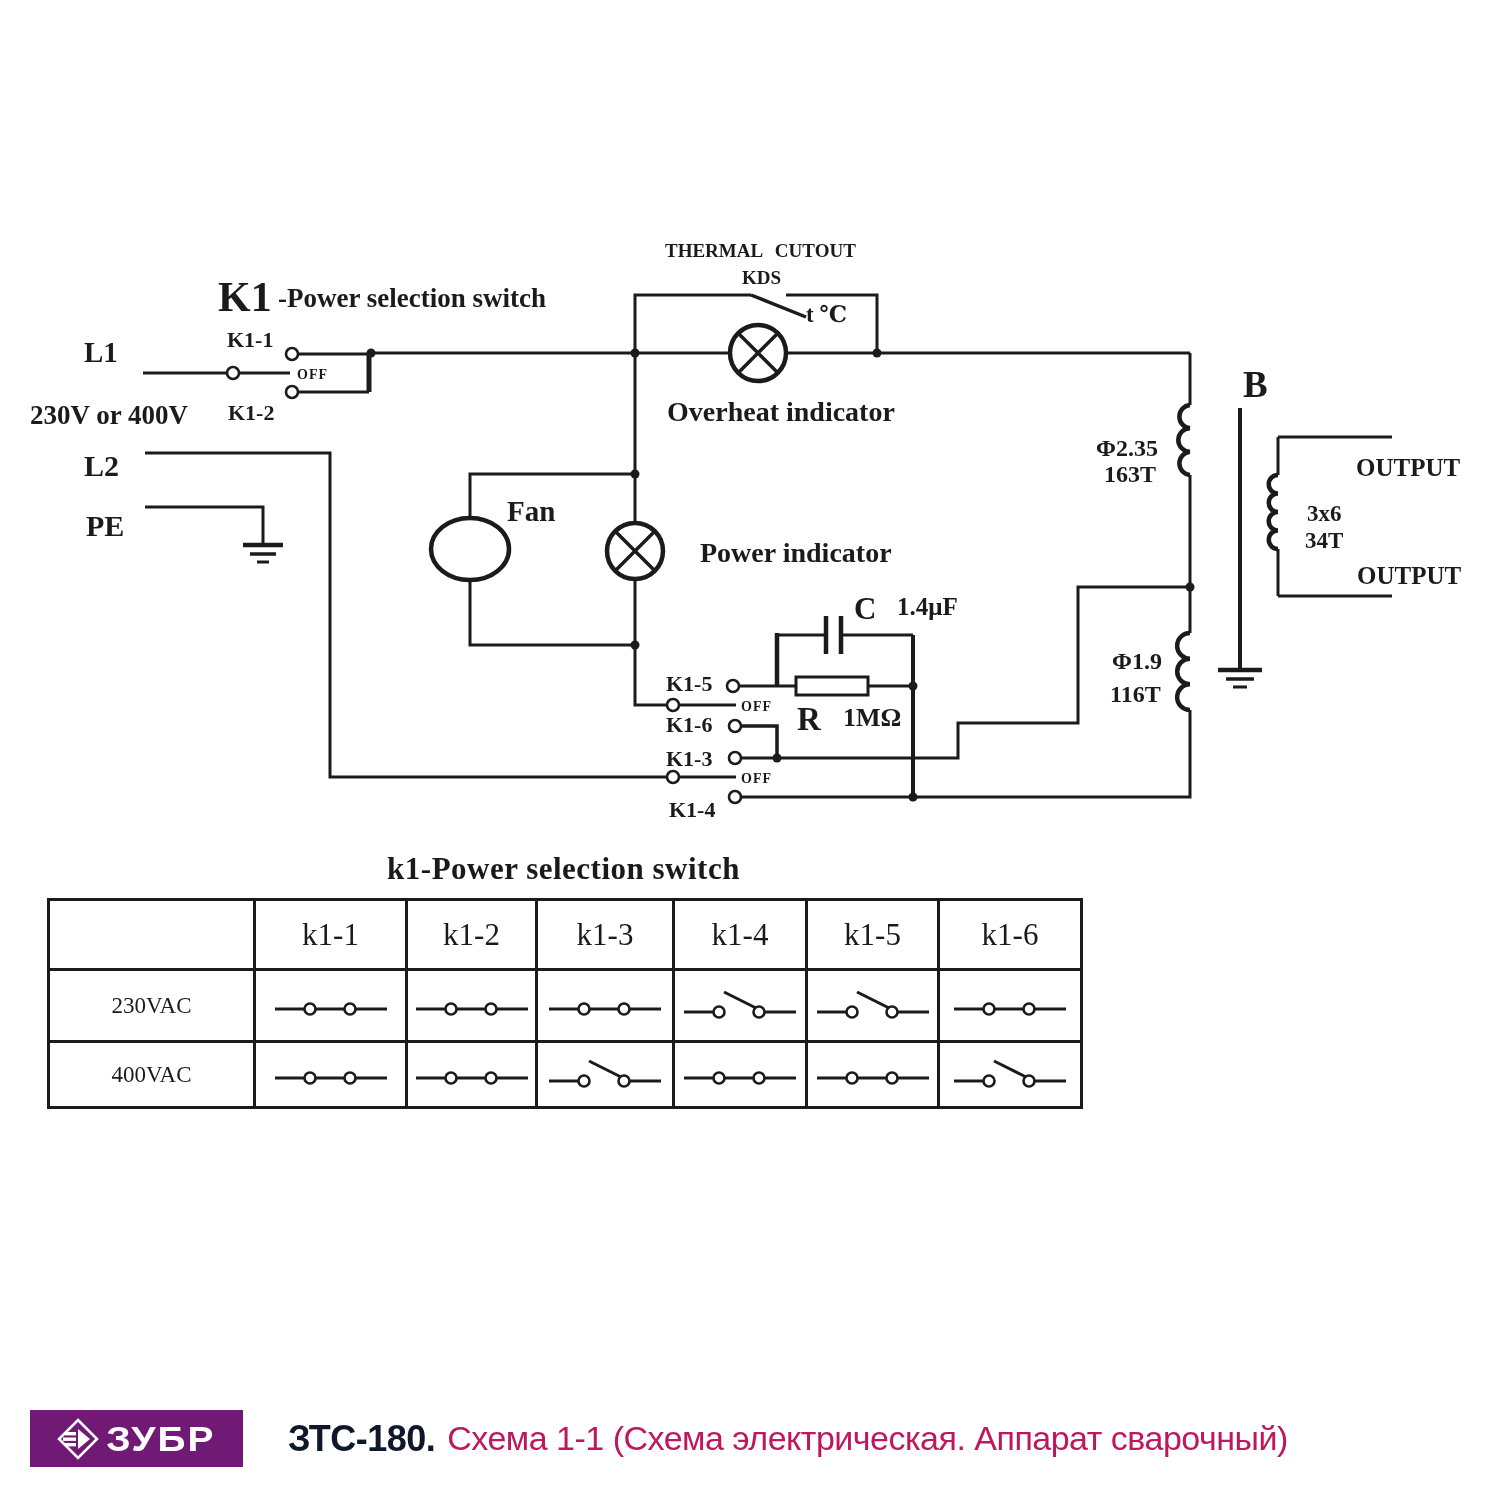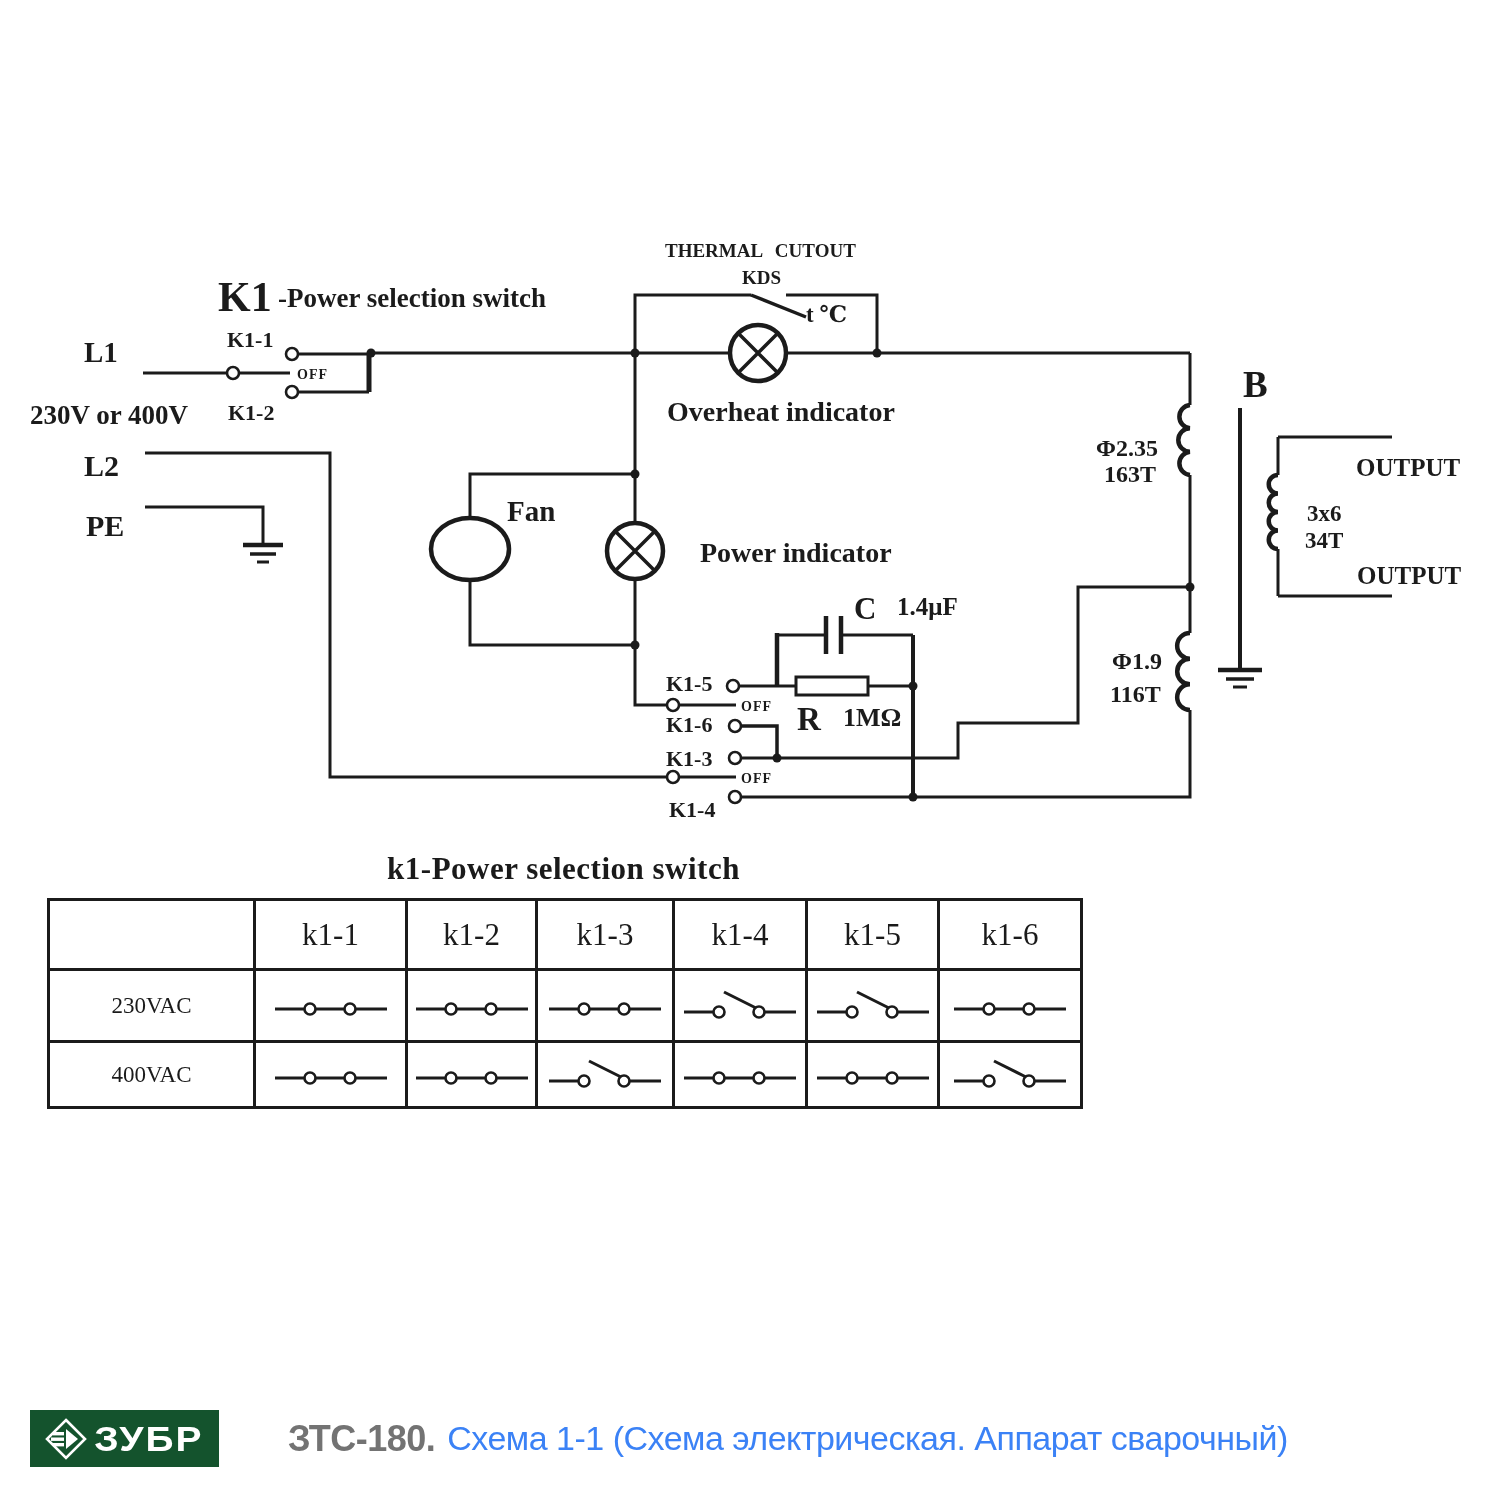--- a/index.html
+++ b/index.html
@@ -14,28 +14,28 @@
              font-weight:normal;}
   table.swt th{font-size:31px;}
   td.rowlab{font-size:23px;}
   .swcell svg{display:none;vertical-align:middle;}
   .swcell[data-state="closed"] svg.sw-closed{display:inline-block;}
   .swcell[data-state="open"]  svg.sw-open{display:inline-block;}
   .swcell line{stroke:#1b1b1b;stroke-width:3;}
   .swcell circle{stroke:#1b1b1b;stroke-width:2.6;fill:#ffffff;}
   
   .footer{position:absolute;left:0;top:1410px;width:1500px;height:57px;}
-  .logo{position:absolute;left:30px;top:0;width:189px;height:57px;background:#14532d;
+  .logo{position:absolute;left:30px;top:0;width:213px;height:57px;background:#701a75;
         display:flex;align-items:center;justify-content:center;gap:7px;}
   .logo .brand{color:#ffffff;font-family:"Liberation Sans","DejaVu Sans",sans-serif;
         font-weight:700;font-size:39px;letter-spacing:2px;transform:scaleY(.92);}
   .cap{position:absolute;left:288px;top:0;height:57px;display:flex;align-items:center;
        font-family:"Liberation Sans","DejaVu Sans",sans-serif;white-space:nowrap;}
-  .cap .model{font-weight:700;font-size:36px;color:#737373;letter-spacing:-.5px;}
-  .cap .desc{font-weight:300;font-size:34px;color:#3b82f6;margin-left:12px;letter-spacing:-.5px;}
+  .cap .model{font-weight:700;font-size:36px;color:#0f172a;letter-spacing:-.5px;}
+  .cap .desc{font-weight:300;font-size:34px;color:#be185d;margin-left:12px;letter-spacing:-.5px;}
 </style>
 </head>
 <body>
 
 <div class="page">
 
   <svg width="1500" height="850" viewBox="0 0 1500 850" style="position:absolute;left:0;top:0;">
     <g stroke="#1b1b1b" stroke-width="3" fill="none">
 
       <path d="M143,373 H227"></path>

